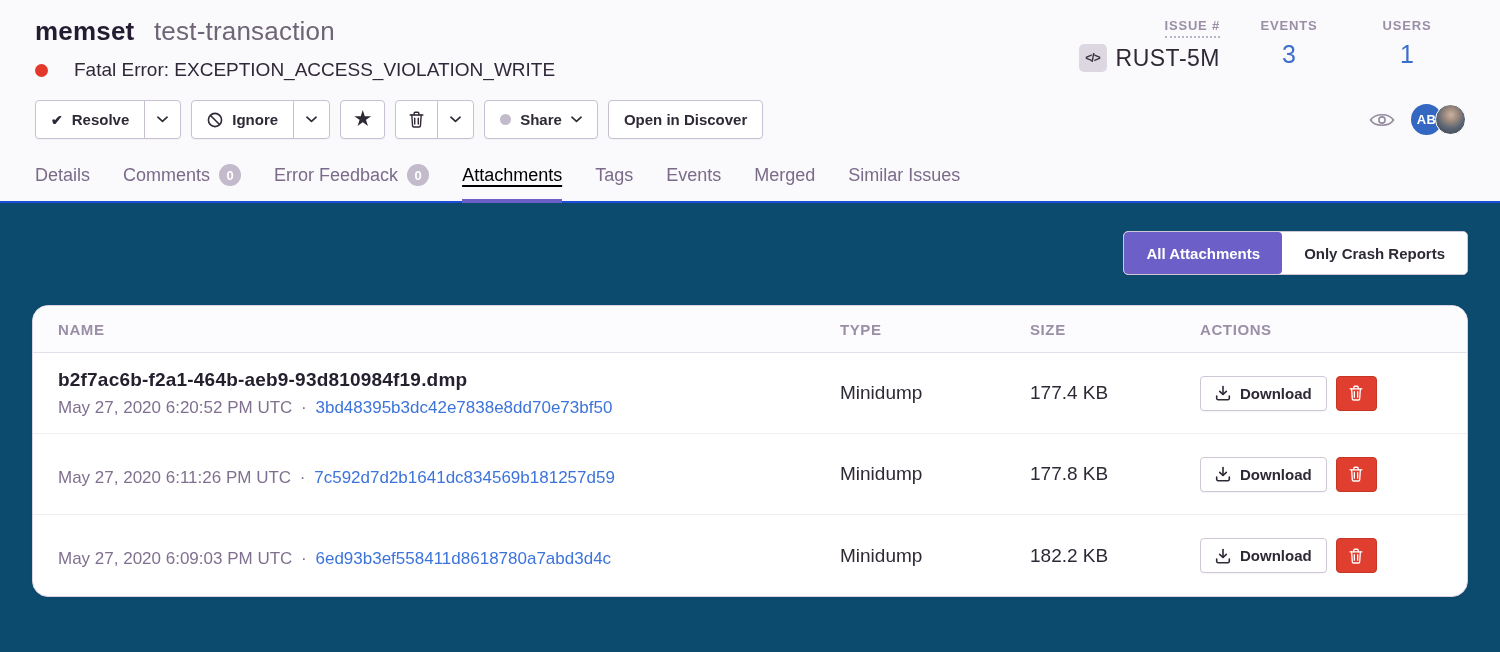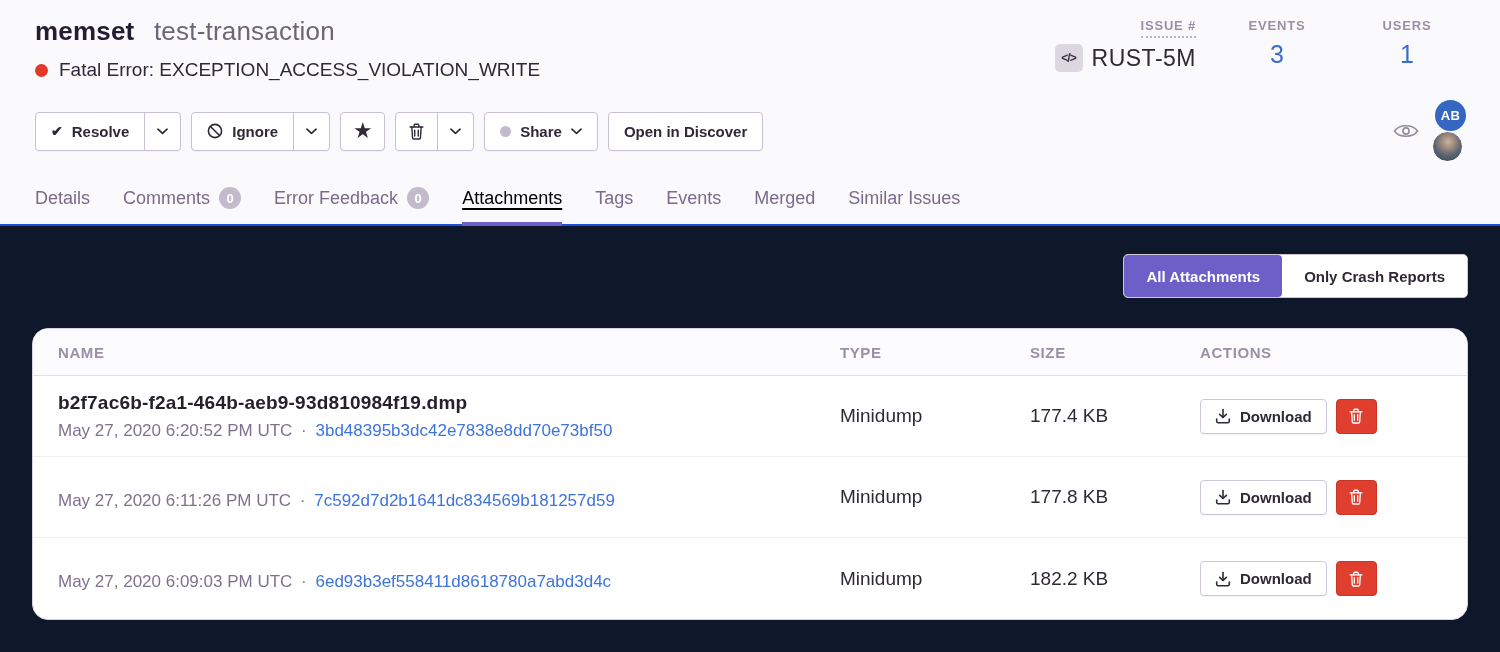--- a/index.html
+++ b/index.html
@@ -8,24 +8,24 @@
     font-family:"Liberation Sans", sans-serif;
     background:#faf9fb; color:#2f2936;
     display:flex; flex-direction:column;
   }
 
   
   .header-top { display:flex; justify-content:space-between; padding:16px 34px 0 35px; }
   .title-line { font-size:26px; letter-spacing:.2px; white-space:nowrap; }
   .project-name { font-weight:bold; color:#241c31; }
   .transaction-name { color:#6e6576; margin-left:12px; }
-  .error-line { margin-top:12px; display:flex; align-items:center; gap:11px; font-size:19px; color:#302839; }
+  .error-line { margin-top:12px; display:flex; align-items:center; gap:26px; font-size:19px; color:#302839; }
   .level-dot { width:13px; height:13px; border-radius:50%; background:#e2392b; flex:none; }
 
-  .stats { display:flex; align-items:flex-start; gap:12px; padding-top:2px; }
+  .stats { display:flex; align-items:flex-start; gap:0; padding-top:2px; }
   .stat { display:flex; flex-direction:column; align-items:center; min-width:118px; }
   .stat.issue { align-items:flex-end; min-width:150px; padding-right:10px; }
   .stat-label { font-size:13px; font-weight:bold; letter-spacing:.8px; color:#9b8fa7; }
   .stat-label.dotted { border-bottom:2px dotted #bcb2c8; padding-bottom:3px; }
   .stat-value { margin-top:9px; font-size:25px; color:#3b6ecc; line-height:1; }
   .issue-value { display:flex; align-items:center; gap:9px; margin-top:6px; }
   .code-badge { width:28px; height:28px; border-radius:5px; background:#ddd7e1; color:#3a3444;
     font-size:12px; font-weight:bold; display:flex; align-items:center; justify-content:center; letter-spacing:-1px; }
   .issue-text { font-size:23px; color:#2f2936; letter-spacing:.5px; }
   .assignee-value { margin-top:6px; display:flex; align-items:center; gap:8px; cursor:pointer; }
@@ -36,38 +36,38 @@
     border-radius:4px; margin-right:10px; height:39px; box-shadow:0 1px 1px rgba(50,40,70,.04); overflow:hidden; }
   .seg { display:flex; align-items:center; gap:9px; padding:0 15px; font-size:15px; font-weight:bold;
     color:#2f2936; cursor:pointer; background:transparent; border:none; font-family:inherit; }
   .seg.dd { border-left:1px solid #c9c0d4; padding:0 12px; }
   .seg.icon-only { padding:0 13px; }
   .check-glyph { font-size:14px; }
   .star-glyph { font-size:19px; position:relative; top:-1px; }
   .share-dot { width:11px; height:11px; border-radius:50%; background:#c3bbcb; }
   .toolbar-right { margin-left:auto; display:flex; align-items:center; }
   .eye-wrap { margin-right:16px; display:flex; cursor:pointer; }
-  .avatars { display:flex; align-items:center;flex-direction:column; }
+  .avatars { display:flex; align-items:center; }
   .avatar { width:31px; height:31px; border-radius:50%; display:flex; align-items:center; justify-content:center; }
   .avatar.initials { background:#3367c2; color:#fff; font-size:13px; font-weight:bold; letter-spacing:.3px; }
   .avatar.photo { margin-left:-7px; border:1px solid #fff;
     background:radial-gradient(circle at 52% 34%, #c7b3a2 0%, #a08b7d 26%, #5d6674 55%, #343c49 100%); }
 
   
   .tabs { display:flex; gap:33px; padding:0 35px; margin-top:25px; border-bottom:2px solid #1d4ed8; }
   .tab { display:flex; align-items:center; padding-bottom:15px; font-size:18px; color:#7a6b8a;
     cursor:pointer; position:relative; text-decoration:none; }
   .tab.active { color:#000000; }
   .tab.active .tab-label { text-decoration:underline; text-underline-offset:4px; text-decoration-thickness:1.5px; }
   .tab.active::after { content:""; position:absolute; left:0; right:0; bottom:-2px; height:4px; background:#6c5fc7; }
   .tab-badge { margin-left:9px; width:22px; height:22px; border-radius:50%; background:#c3bbcb; color:#fff;
     font-size:13px; font-weight:bold; display:flex; align-items:center; justify-content:center; }
 
   
-  .content { background:#0f172a; flex:1; }
+  .content { background:#0c4a6e; flex:1; }
   .filter-row { display:flex; justify-content:flex-end; padding:28px 32px 0; }
   .toggle-group { display:flex; border:1px solid #cfc7d6; border-radius:5px; background:#fff; overflow:hidden;
     box-shadow:0 1px 1px rgba(50,40,70,.05); }
   .toggle-btn { height:42px; padding:0 22px; font-size:15px; font-weight:bold; display:flex; align-items:center;
     background:#fff; color:#2f2936; border:none; cursor:pointer; font-family:inherit; }
   .toggle-btn.selected { background:#6c5fc7; color:#fff; border-radius:4px; }
 
   .panel { margin:30px 32px 0; background:#fff; border:1px solid #d9d2e2; border-radius:16px;
     box-shadow:0 1px 3px rgba(70,57,87,.06); overflow:hidden; }
   .grid-row { display:grid; grid-template-columns:782px 190px 170px 1fr; align-items:center; padding-left:25px; }

